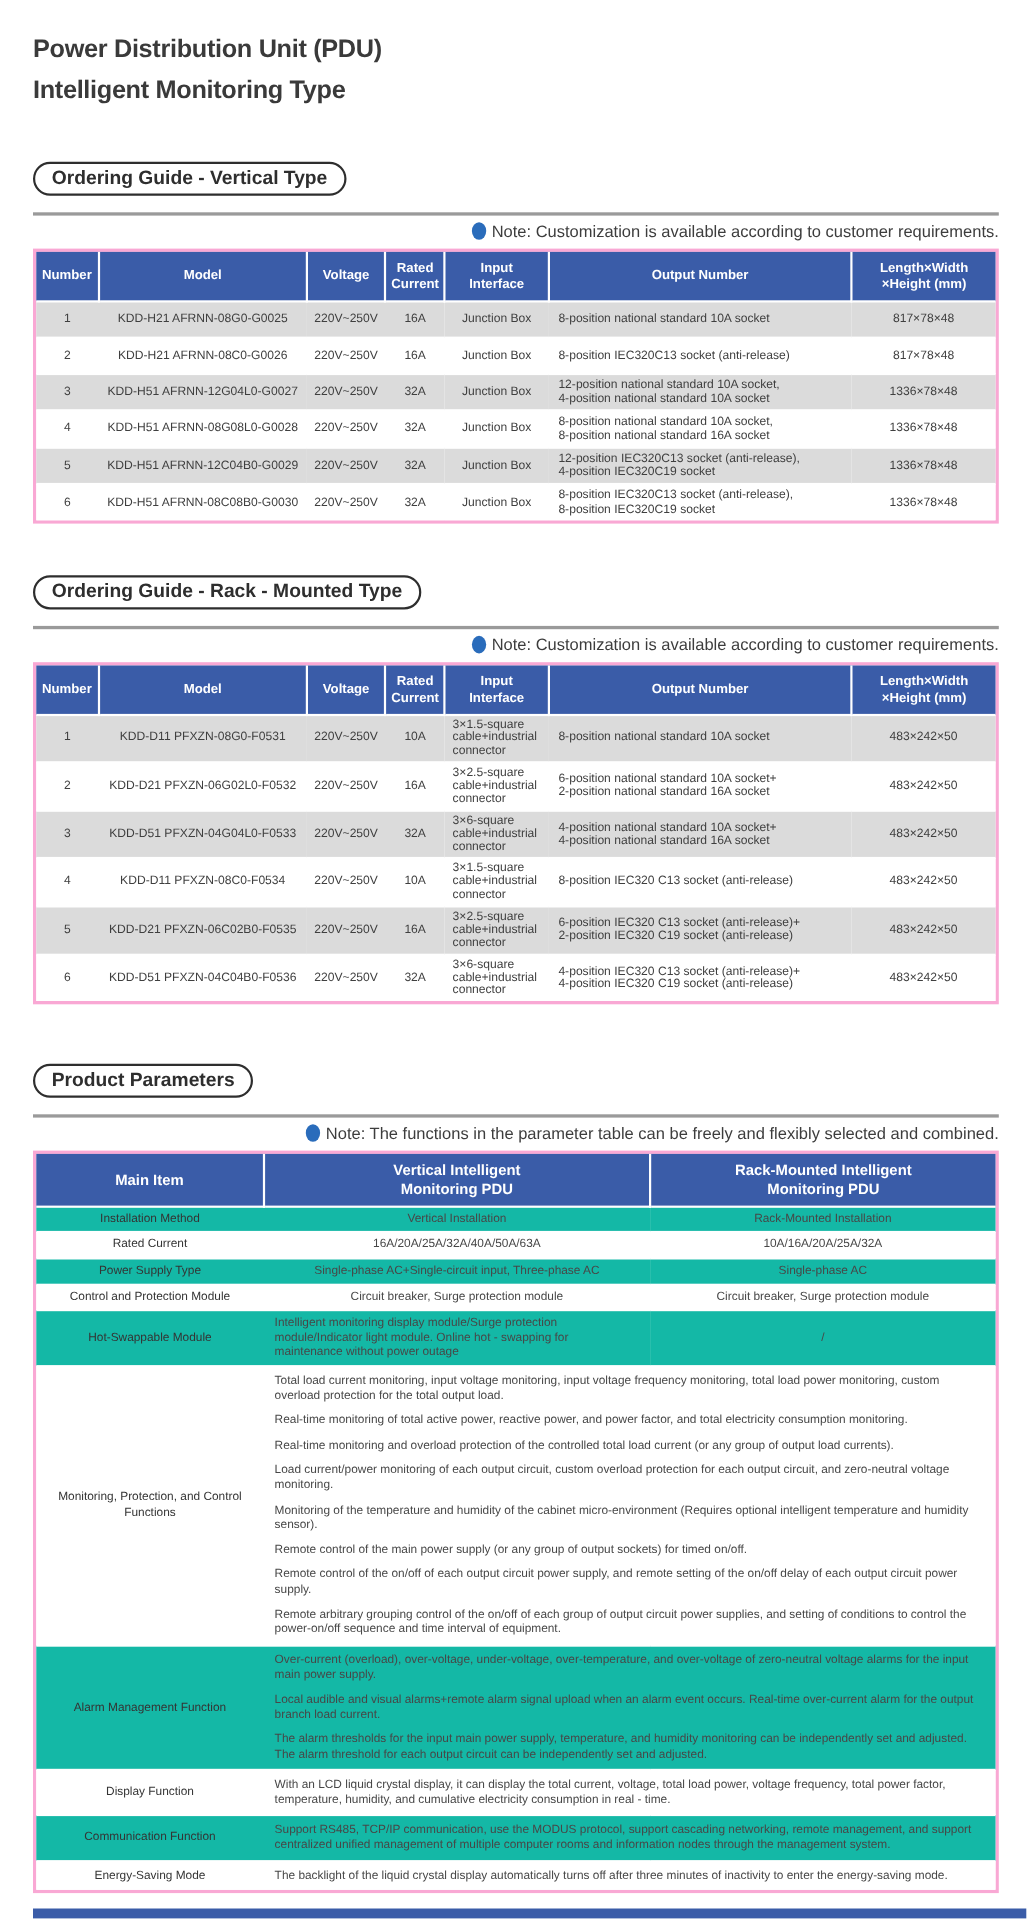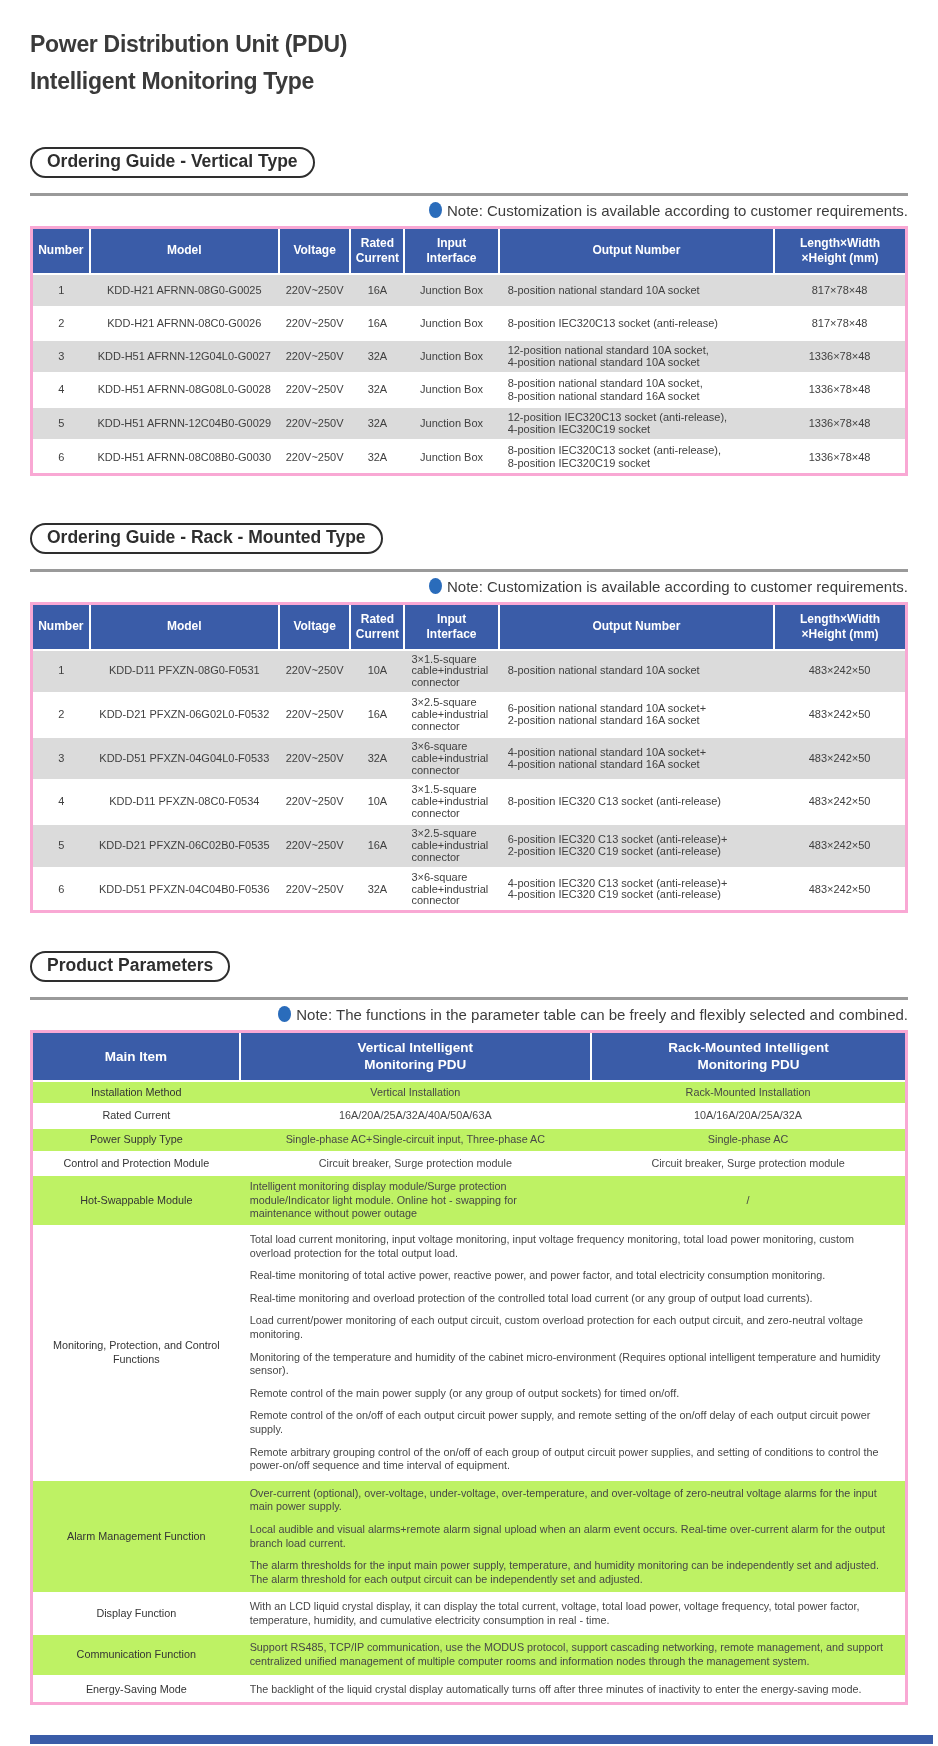--- a/index.html
+++ b/index.html
@@ -6,21 +6,21 @@
   .page {
     position:relative; width:938px; height:1746px; margin:0 auto;
     background:#ffffff; overflow:hidden; box-sizing:border-box;
     padding:0 30px; font-family:"Liberation Sans", sans-serif; color:#3c3c3c;
   }
   .title {
     margin-top:26px; font-size:23px; line-height:37px; font-weight:bold;
     color:#3a3a3a; white-space:pre-line; letter-spacing:-0.3px;
   }
   .section { margin-top:47px; }
-  .section.tight { margin-top:38px; }
+  .section.tight { margin-top:54px; }
   .pill {
     display:inline-block; border:2px solid #2e2e2e; border-radius:16px;
     padding:2px 15px 4px 15px; font-size:17.5px; font-weight:bold; color:#2e2e2e;
   }
   .rule { height:2.5px; background:#9a9a9a; margin-top:15px; }
   .note {
     display:flex; justify-content:flex-end; align-items:center; gap:5px;
     margin:6px 0 7px 0; font-size:15px; color:#3d3d3d;
   }
   .note .dot {
@@ -51,21 +51,21 @@
   table.params th {
     background:#3a5ca8; color:#fff; font-size:13.5px; font-weight:bold;
     padding:6px 4px; line-height:1.3; white-space:pre-line; text-align:center;
     border-right:2.5px solid #fff; border-bottom:2.5px solid #fff;
   }
   table.params th:last-child { border-right:none; }
   table.params td {
     font-size:10.8px; color:#474747; padding:4px 6px; line-height:1.26;
     border-top:2px solid #fff; vertical-align:middle;
   }
-  table.params tr.odd td { background:#bef264; }
+  table.params tr.odd td { background:#14b8a6; }
   table.params tr.even td { background:#ffffff; }
   table.params td.label { text-align:center; color:#343434; }
   table.params td.val { text-align:center; }
   table.params td.val-left { text-align:left; padding-left:10px; padding-right:14px; }
   table.params td.paras { text-align:left; padding:6px 8px 6px 10px; }
   table.params td.paras p { margin:0 0 9px 0; }
   table.params td.paras p:last-child { margin-bottom:0; }
   .footer-bar {
     position:absolute; left:30px; right:5px; top:1735px; height:9px; background:#3a5ca8;
   }
@@ -334,21 +334,21 @@
             <p>Load current/power monitoring of each output circuit, custom overload protection for each output circuit, and zero-neutral voltage monitoring.</p>
             <p>Monitoring of the temperature and humidity of the cabinet micro-environment (Requires optional intelligent temperature and humidity sensor).</p>
             <p>Remote control of the main power supply (or any group of output sockets) for timed on/off.</p>
             <p>Remote control of the on/off of each output circuit power supply, and remote setting of the on/off delay of each output circuit power supply.</p>
             <p>Remote arbitrary grouping control of the on/off of each group of output circuit power supplies, and setting of conditions to control the power-on/off sequence and time interval of equipment.</p>
           </td>
         </tr>
         <tr class="odd">
           <td class="label">Alarm Management Function</td>
           <td class="paras" colspan="2">
-            <p>Over-current (optional), over-voltage, under-voltage, over-temperature, and over-voltage of zero-neutral voltage alarms for the input main power supply.</p>
+            <p>Over-current (overload), over-voltage, under-voltage, over-temperature, and over-voltage of zero-neutral voltage alarms for the input main power supply.</p>
             <p>Local audible and visual alarms+remote alarm signal upload when an alarm event occurs. Real-time over-current alarm for the output branch load current.</p>
             <p>The alarm thresholds for the input main power supply, temperature, and humidity monitoring can be independently set and adjusted. The alarm threshold for each output circuit can be independently set and adjusted.</p>
           </td>
         </tr>
         <tr class="even">
           <td class="label">Display Function</td>
           <td class="paras" colspan="2">
             <p>With an LCD liquid crystal display, it can display the total current, voltage, total load power, voltage frequency, total power factor, temperature, humidity, and cumulative electricity consumption in real - time.</p>
           </td>
         </tr>

